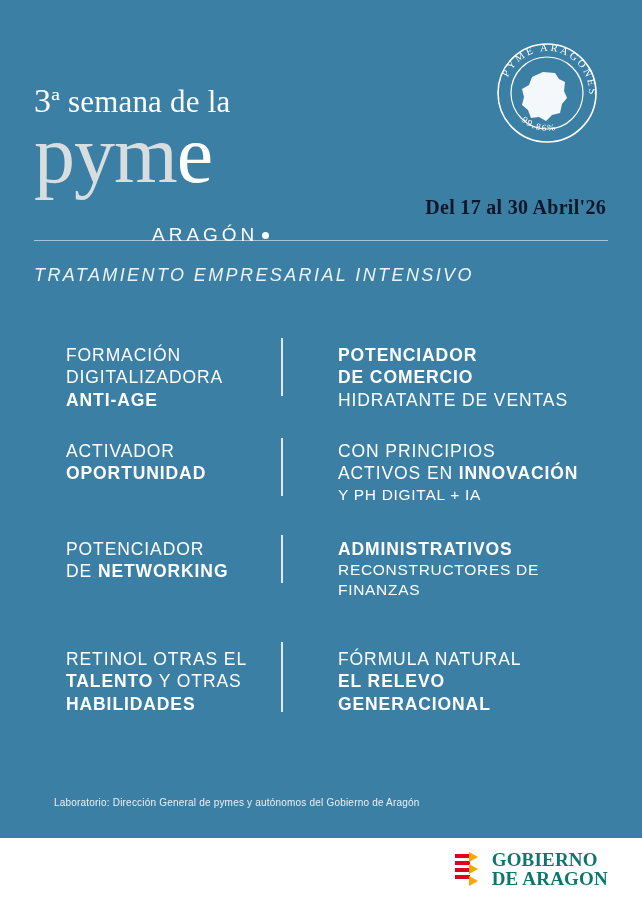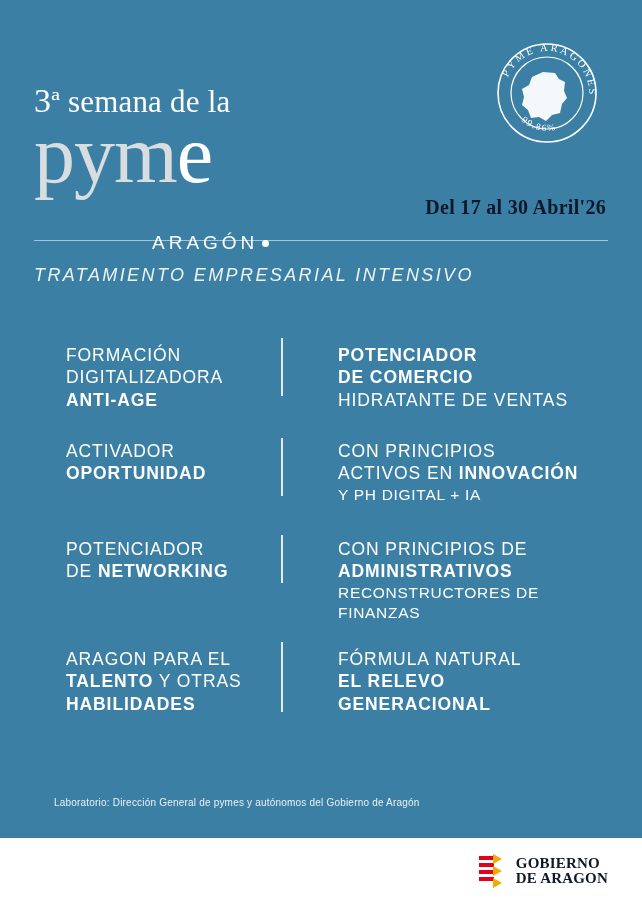--- a/index.html
+++ b/index.html
@@ -44,21 +44,21 @@
     line-height: 0.95;
     letter-spacing: -1px;
     white-space: nowrap;
   }
   .wordmark .p { color: #d8dde0; }
   .wordmark .y { color: #d8dde0; }
   .wordmark .m { color: #d8dde0; }
   .wordmark .e { color: #ffffff; }
   .aragon {
     position: absolute;
-    left: 118px; top: 118px;
+    left: 118px; top: 110px;
     font-family: "Liberation Sans", sans-serif;
     font-size: 19px;
     letter-spacing: 4px;
     color: #ffffff;
     white-space: nowrap;
   }
   .aragon .dot {
     display: inline-block;
     width: 7px; height: 7px;
     border-radius: 50%;
@@ -171,23 +171,23 @@
     align-items: center;
     gap: 8px;
   }
   .gov-mark {
     width: 30px; height: 34px;
     position: relative;
   }
   .gov-text {
     font-family: "Liberation Serif", serif;
     font-weight: bold;
-    font-size: 15px;
+    font-size: 19px;
     line-height: 1.0;
-    color: #0f172a;
+    color: #0f766e;
     letter-spacing: 0.2px;
   }
   .gov-text .l2 { display: block; }
 </style>
 </head>
 <body>
 
 <div id="poster">
 
   <div class="header">
@@ -250,21 +250,21 @@
 
       <div class="item r3">
         <div class="item-text">
           <div>POTENCIADOR</div>
           <div><span class="light">DE </span><b>NETWORKING</b></div>
         </div>
       </div>
 
       <div class="item r4">
         <div class="item-text">
-          <div>ARAGON PARA EL</div>
+          <div>RETINOL OTRAS EL</div>
           <div><b>TALENTO</b><span class="light"> Y OTRAS</span></div>
           <div><b>HABILIDADES</b></div>
         </div>
       </div>
     </div>
 
     <div class="col col-right">
 
       <div class="item r1">
         <div class="item-text">
@@ -277,21 +277,20 @@
       <div class="item r2">
         <div class="item-text">
           <div>CON PRINCIPIOS</div>
           <div><span class="light">ACTIVOS EN </span><b>INNOVACIÓN</b></div>
           <div class="small">Y PH DIGITAL + IA</div>
         </div>
       </div>
 
       <div class="item r3">
         <div class="item-text">
-          <div>CON PRINCIPIOS DE</div>
           <div><b>ADMINISTRATIVOS</b></div>
           <div class="small">RECONSTRUCTORES DE FINANZAS</div>
         </div>
       </div>
 
       <div class="item r4">
         <div class="item-text">
           <div>FÓRMULA NATURAL</div>
           <div><b>EL RELEVO</b></div>
           <div><b>GENERACIONAL</b></div>

